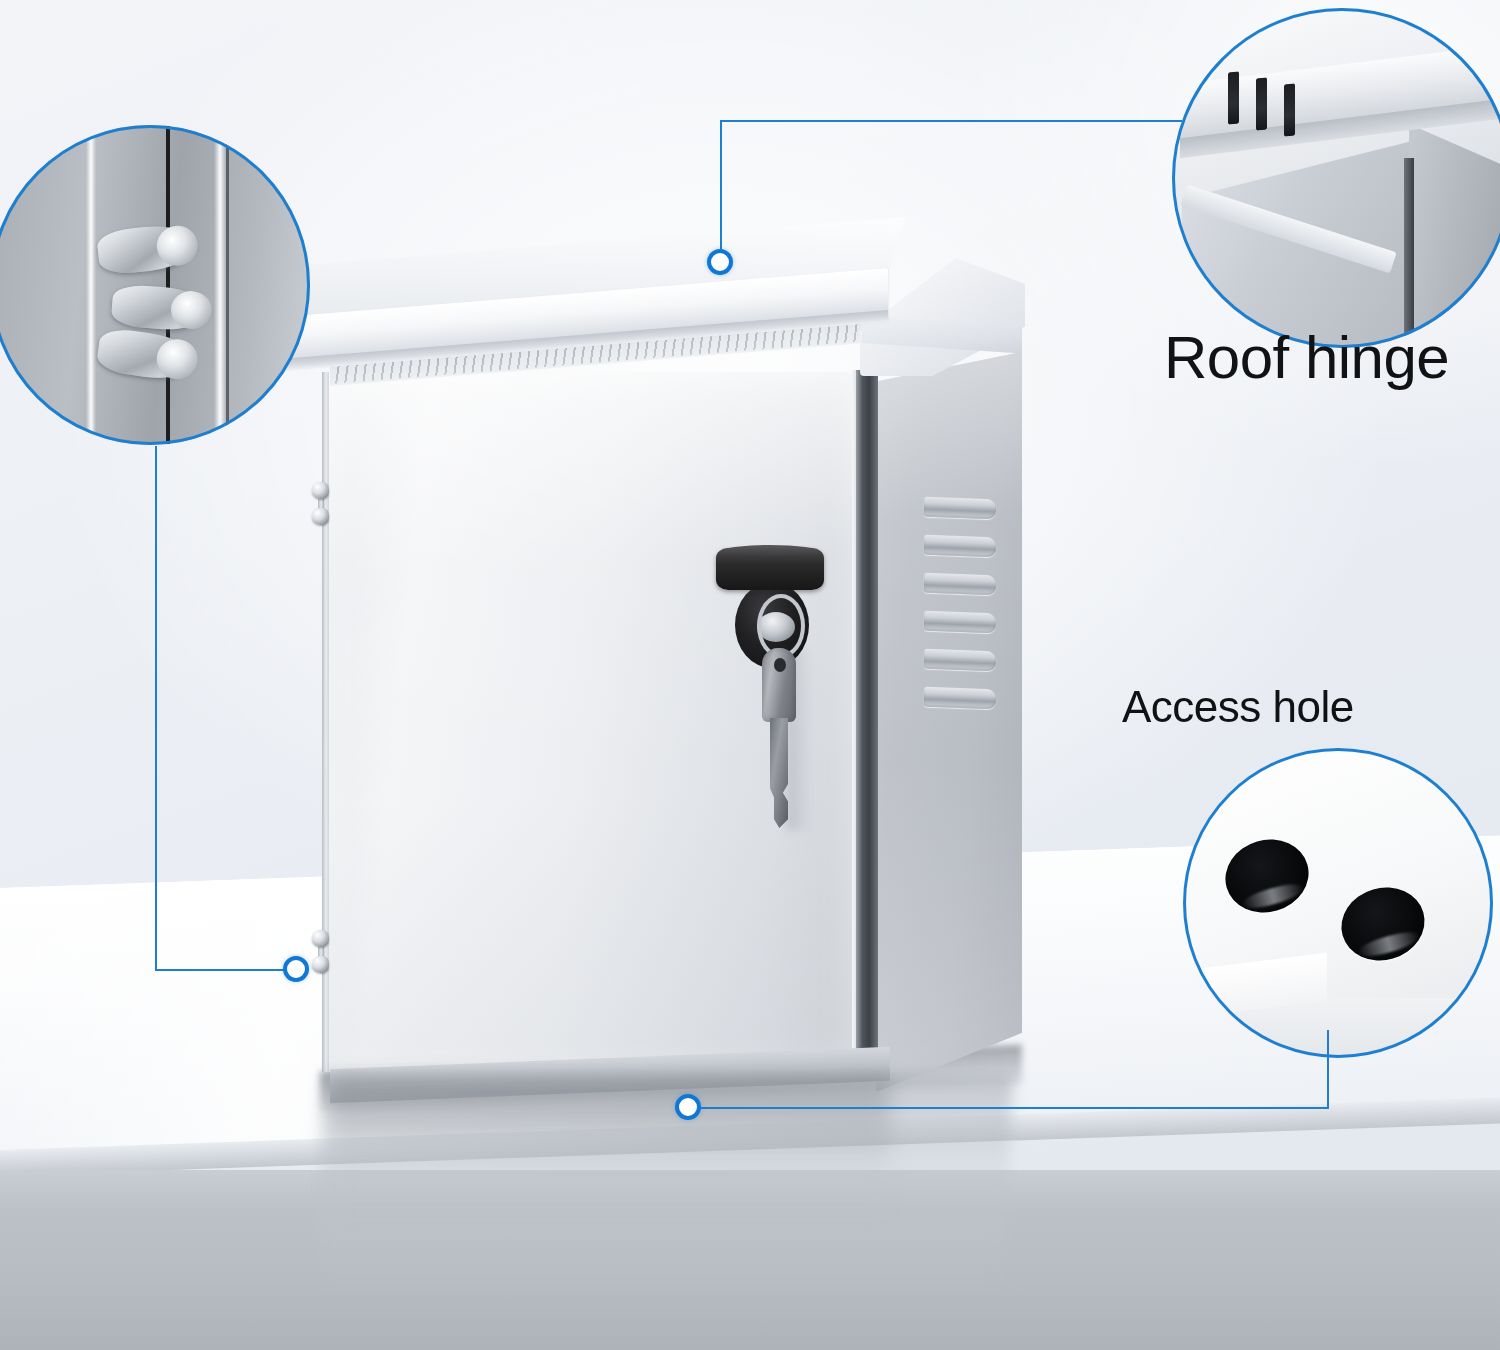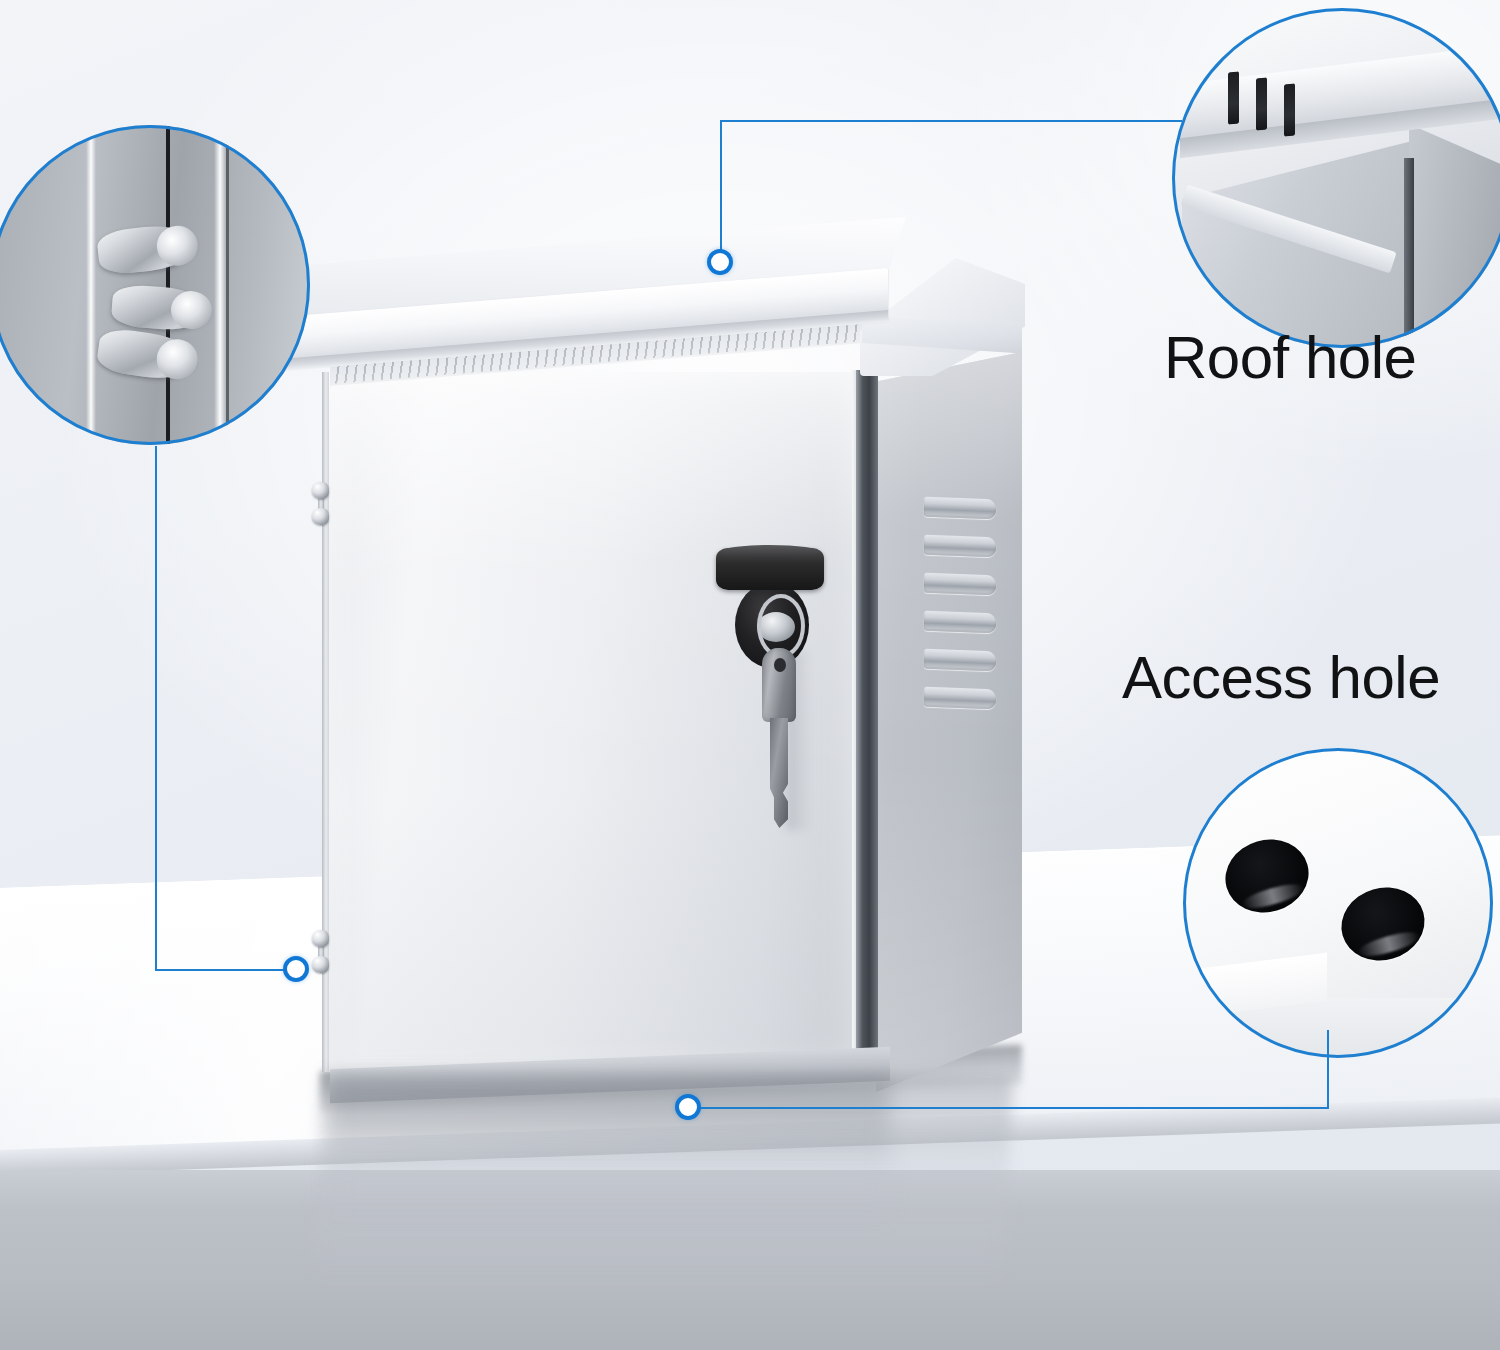--- a/index.html
+++ b/index.html
@@ -462,21 +462,21 @@
   .label {
     position: absolute;
     color: #111214;
     font-weight: 400;
     letter-spacing: -0.5px;
     white-space: nowrap;
     line-height: 1;
   }
   #label-hinge { left: 24px; top: 20px; font-size: 62px; }
   #label-roof  { left: 1164px; top: 328px; font-size: 60px; }
-  #label-hole  { left: 1122px; top: 648px; font-size: 60px; }
+  #label-hole  { left: 1122px; top: 685px; font-size: 44px; }
 
   
   .leader { position: absolute; background: #1e7fd1; }
   .leader.h { height: 2px; }
   .leader.v { width: 2px; }
 
   .marker {
     position: absolute;
     width: 26px; height: 26px;
     box-sizing: border-box;
@@ -601,17 +601,17 @@
   <div class="leader h" style="left:720px; top:120px; width:462px;"></div>
 
   <div class="leader h" style="left:688px; top:1107px; width:641px;"></div>
   <div class="leader v" style="left:1327px; top:1030px; height:79px;"></div>
 
   <div class="marker" style="left:283px; top:956px;"></div>
   <div class="marker" style="left:707px; top:249px;"></div>
   <div class="marker" style="left:675px; top:1094px;"></div>
 
 
-  <div class="label" id="label-roof">Roof hole</div>
+  <div class="label" id="label-roof">Roof hinge</div>
 
   <div class="label" id="label-hole">Access hole</div>
 
 </div>
 
 </body></html>

